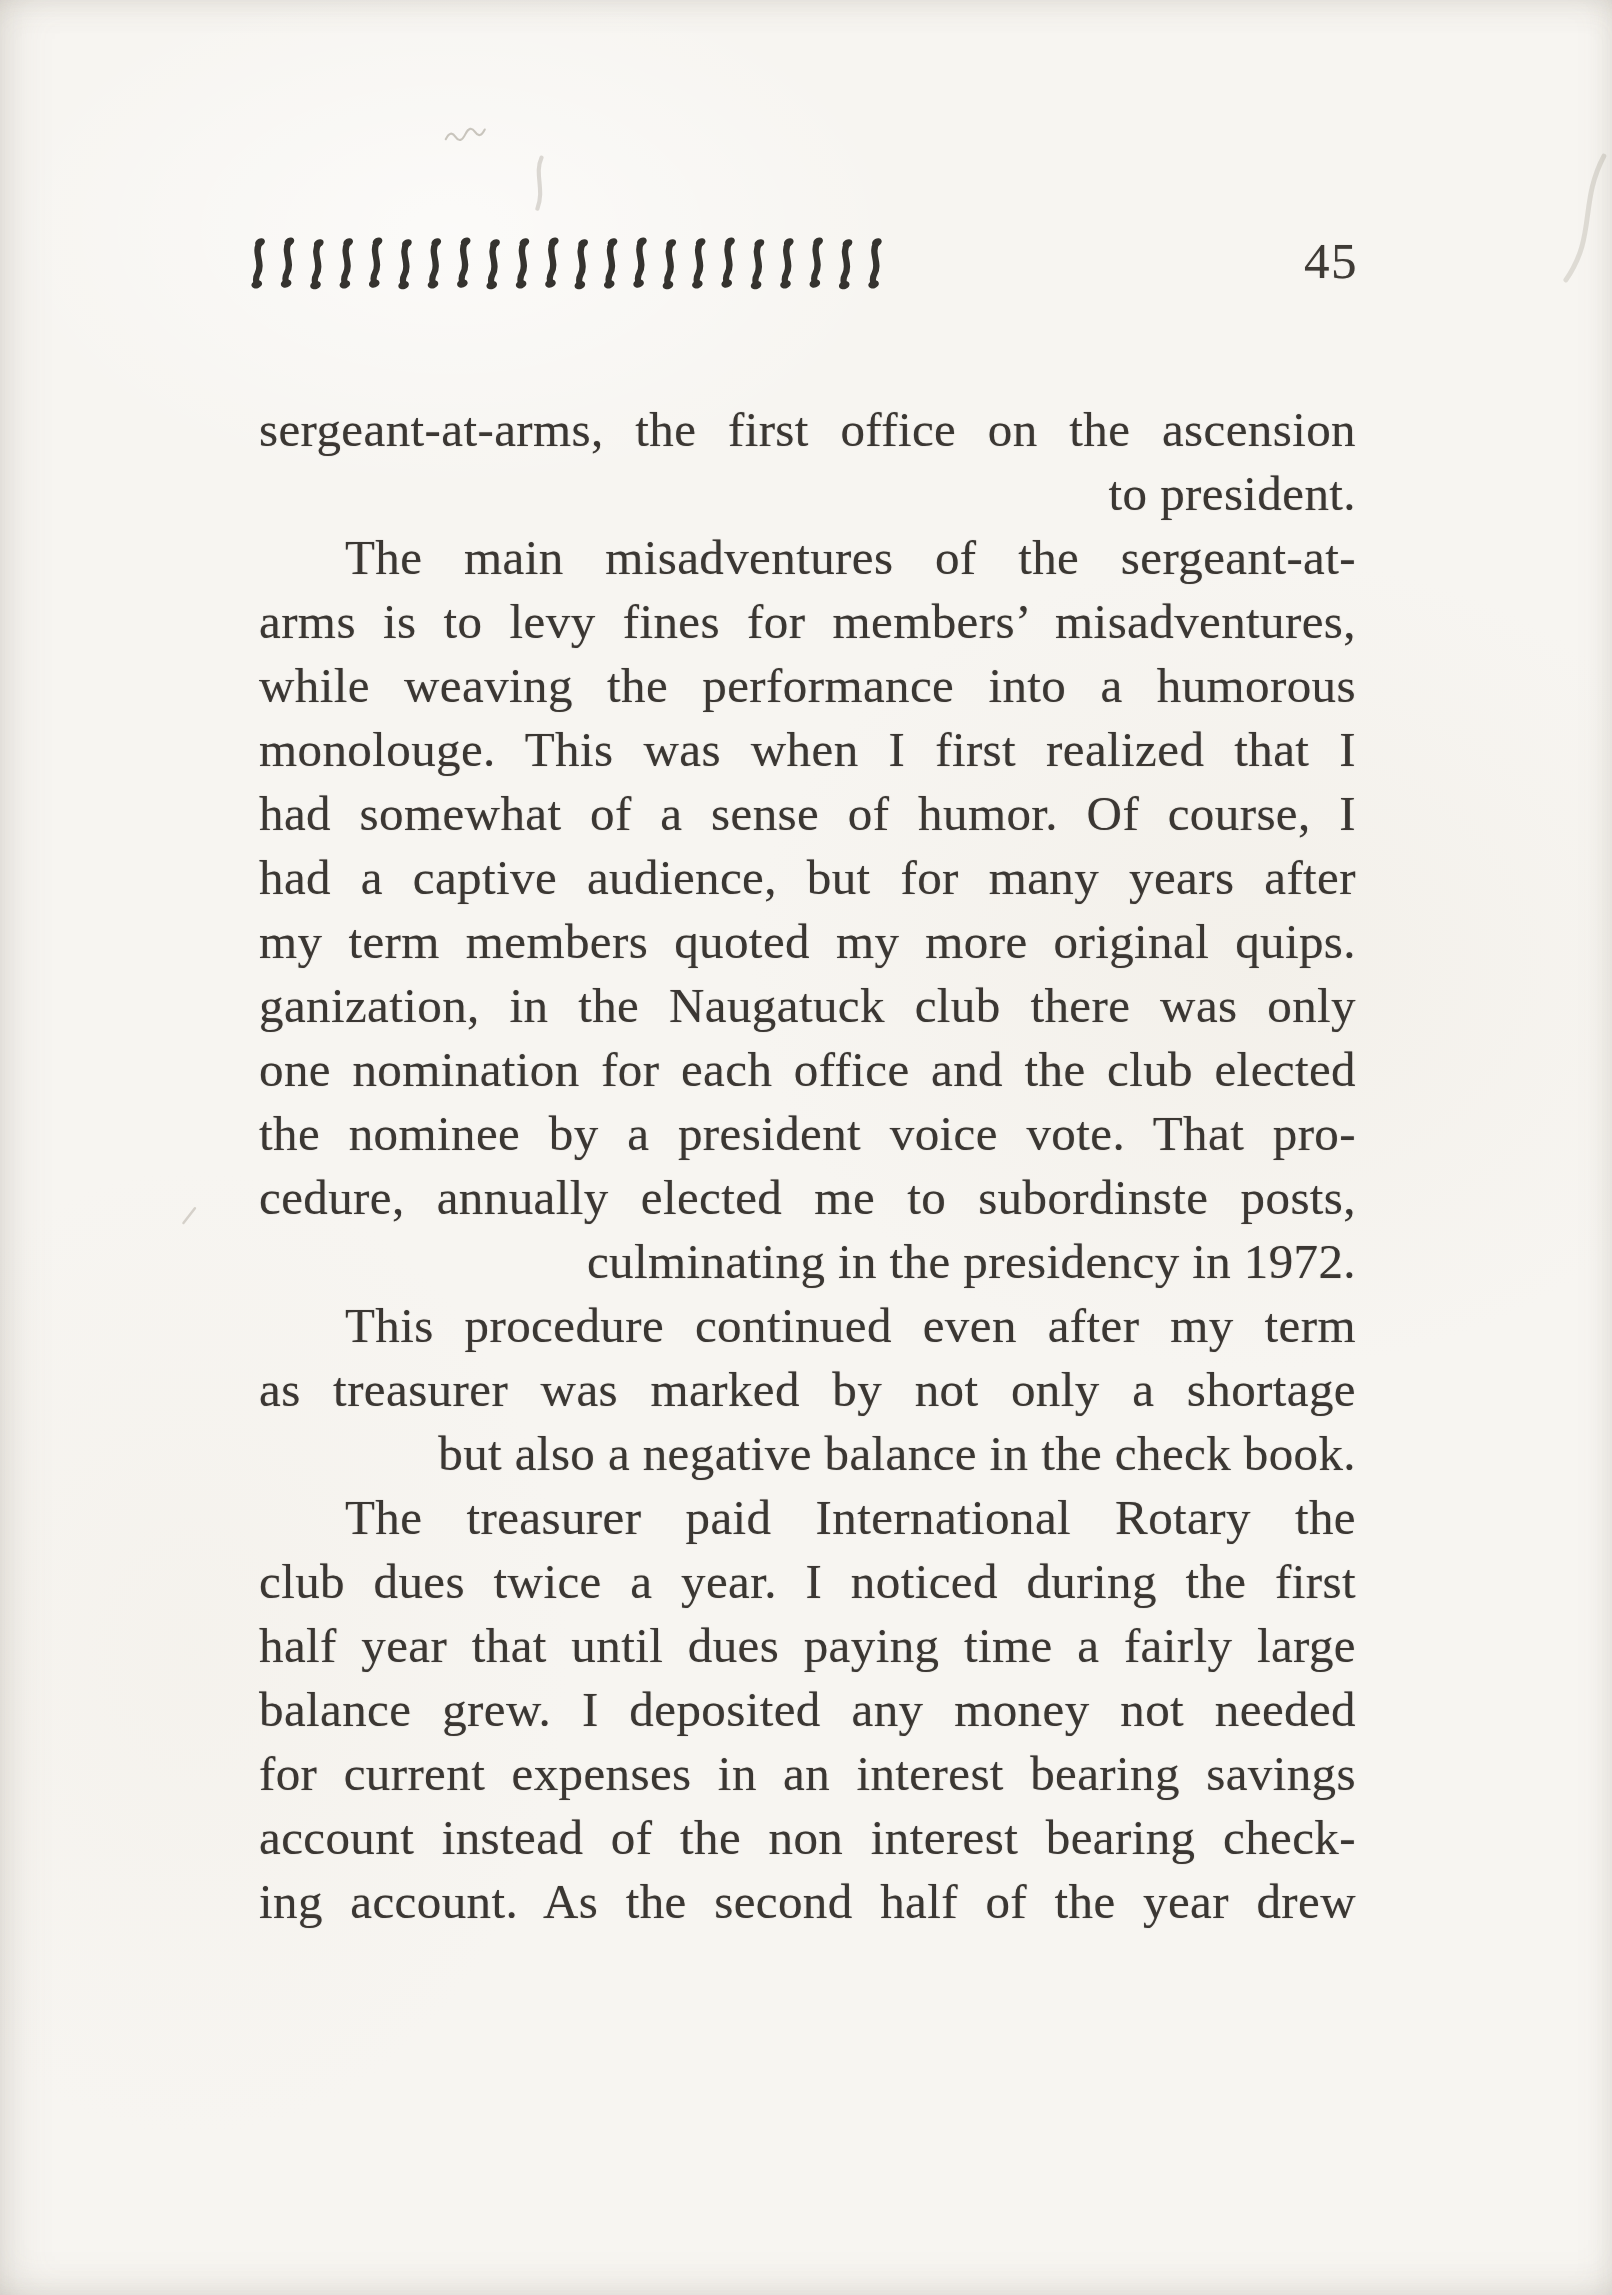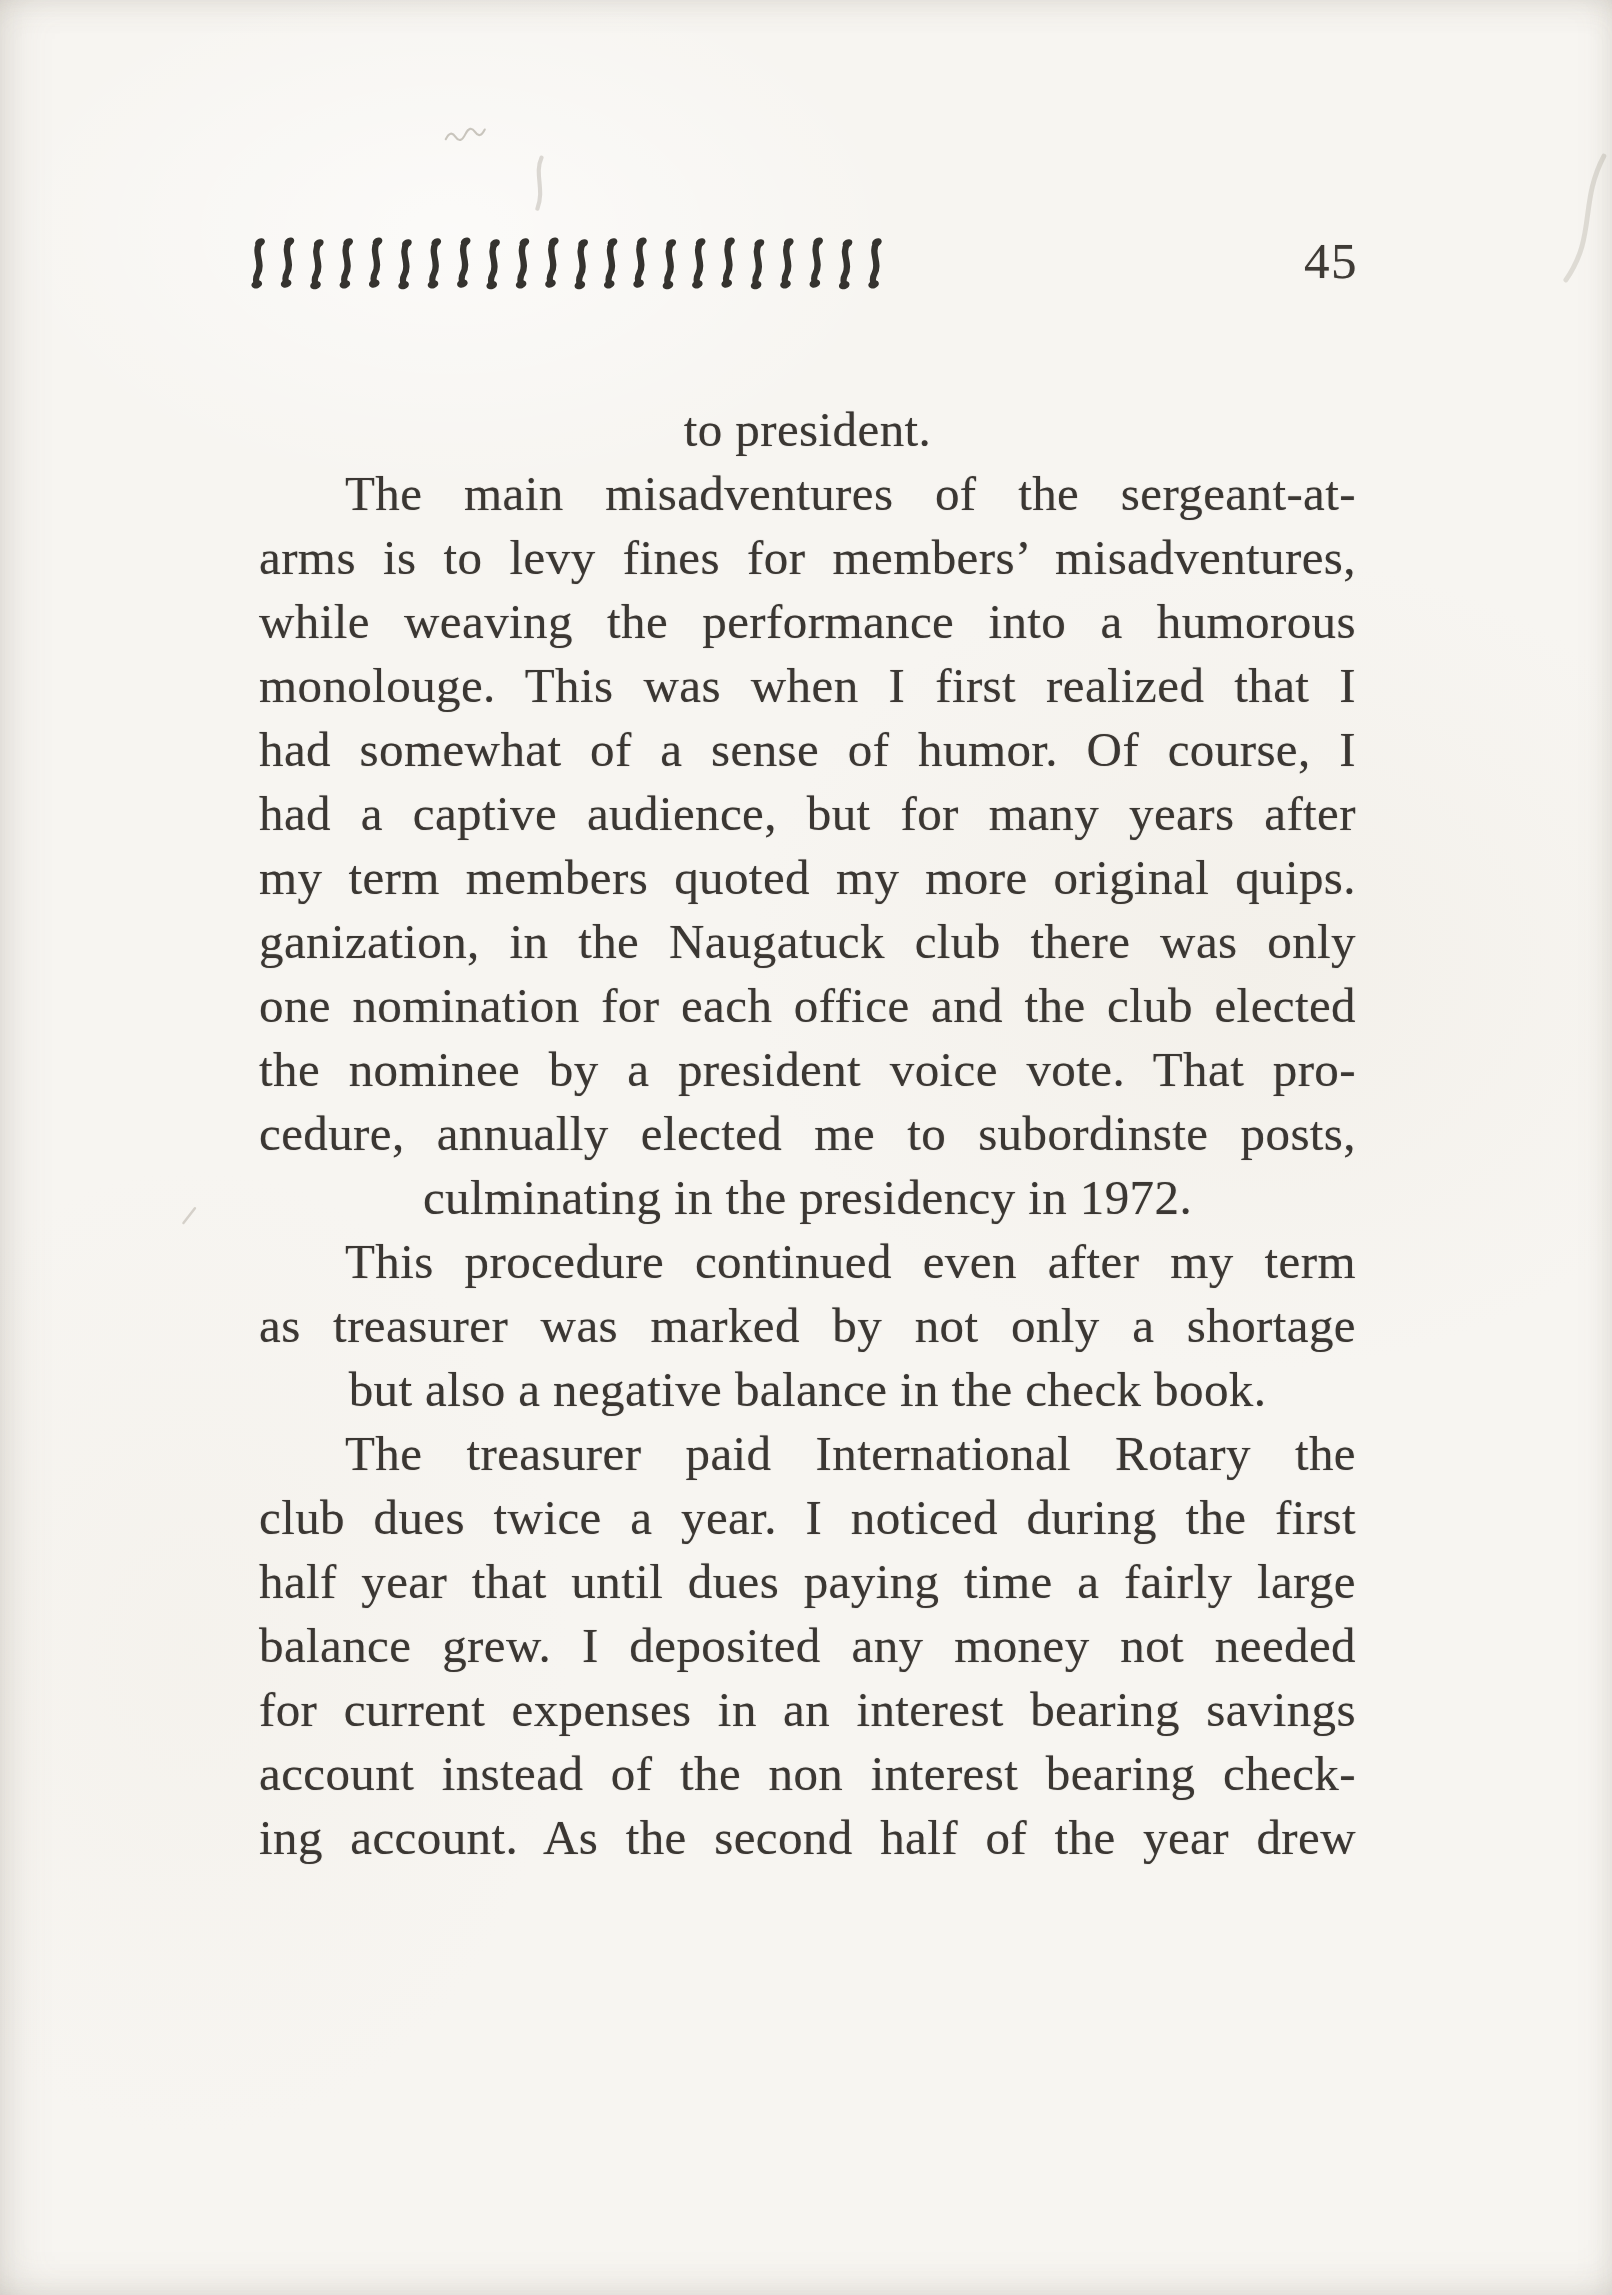--- a/index.html
+++ b/index.html
@@ -31,21 +31,21 @@
   .page-number{
     position:absolute;left:1304px;top:237px;
     font-size:51px;line-height:48px;letter-spacing:1.6px;
     color:#3f3b36;text-shadow:0 0 0.8px rgba(60,56,50,.5);
   }
   .textblock{
     position:absolute;left:259px;top:398px;width:1097px;
     font-size:49px;color:#3b3733;
     text-shadow:0 0 1px rgba(59,55,50,.5);
   }
-  .line{height:64px;line-height:64px;letter-spacing:0.4px;text-align:center;}
+  .line{height:64px;line-height:64px;letter-spacing:0.4px;text-align:right;}
   .line.just{text-align:justify;text-align-last:justify;}
   .line.indent{padding-left:86px;}
   .mark{position:absolute;pointer-events:none;}
 </style>
 </head>
 <body>
 
 <div class="page">
   <div class="texture"></div>
 
@@ -79,20 +79,21 @@
         <use href="#orn" x="642.6" y="1"></use>
         <use href="#orn" x="678.3" y="0"></use>
         <use href="#orn" x="714.0" y="2"></use>
         <use href="#orn" x="749.7" y="1"></use>
       </svg>
   </div>
 
   <div class="page-number">45</div>
 
   <div class="textblock" id="textblock">
+      <div class="line just">sergeant-at-arms, the first office on the ascension</div>
       <div class="line">to president.</div>
       <div class="line indent just">The main misadventures of the sergeant-at-</div>
       <div class="line just">arms is to levy fines for members’ misadventures,</div>
       <div class="line just">while weaving the performance into a humorous</div>
       <div class="line just">monolouge. This was when I first realized that I</div>
       <div class="line just">had somewhat of a sense of humor. Of course, I</div>
       <div class="line just">had a captive audience, but for many years after</div>
       <div class="line just">my term members quoted my more original quips.</div>
       <div class="line just">ganization, in the Naugatuck club there was only</div>
       <div class="line just">one nomination for each office and the club elected</div>

